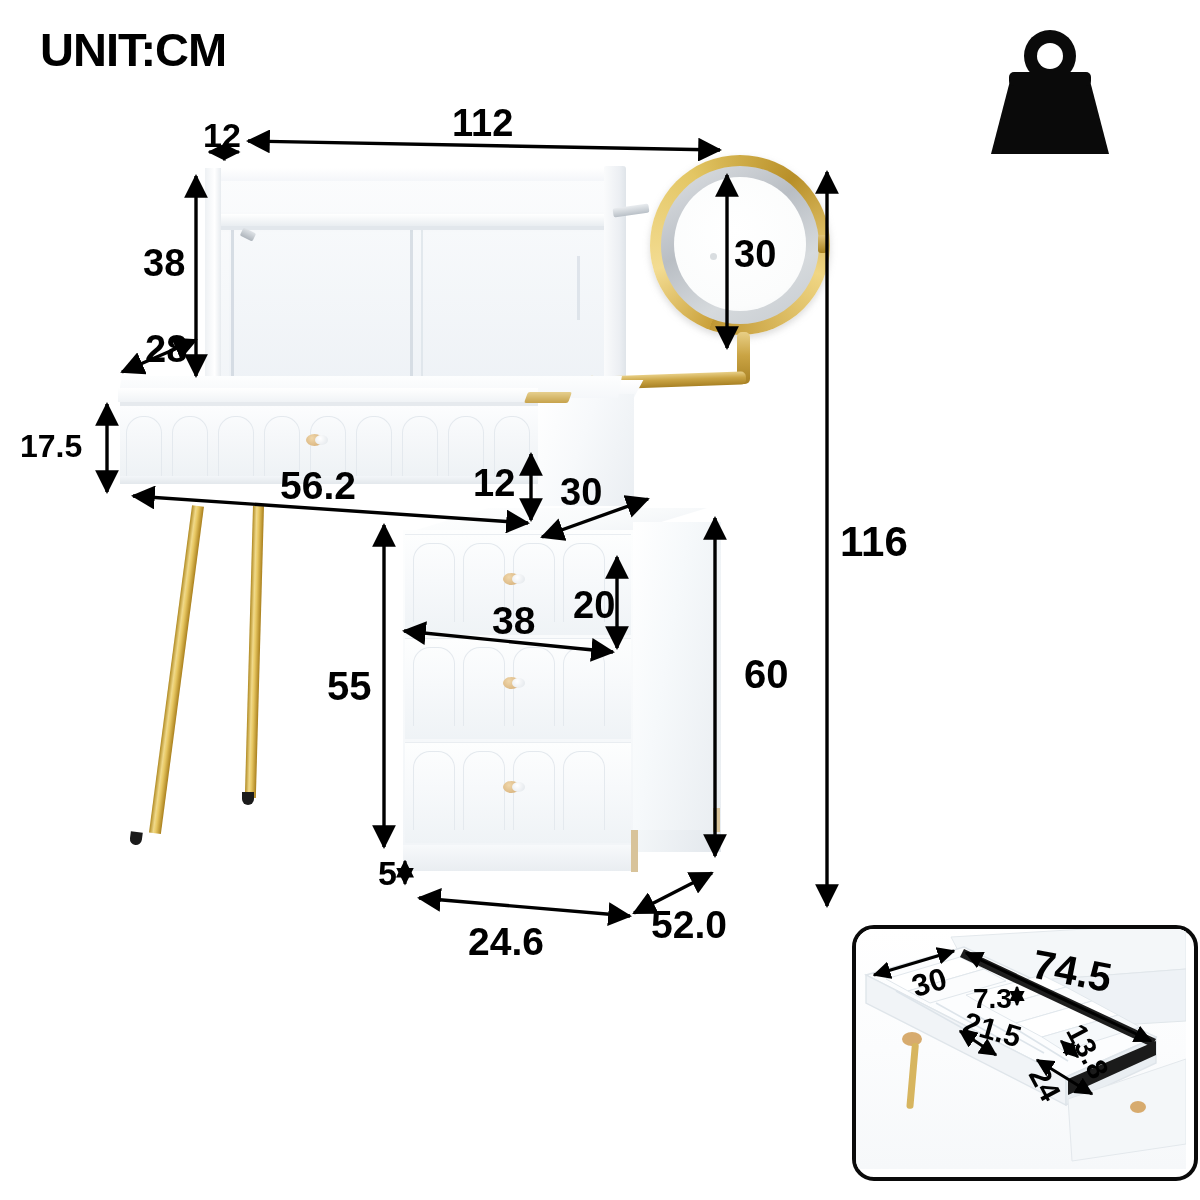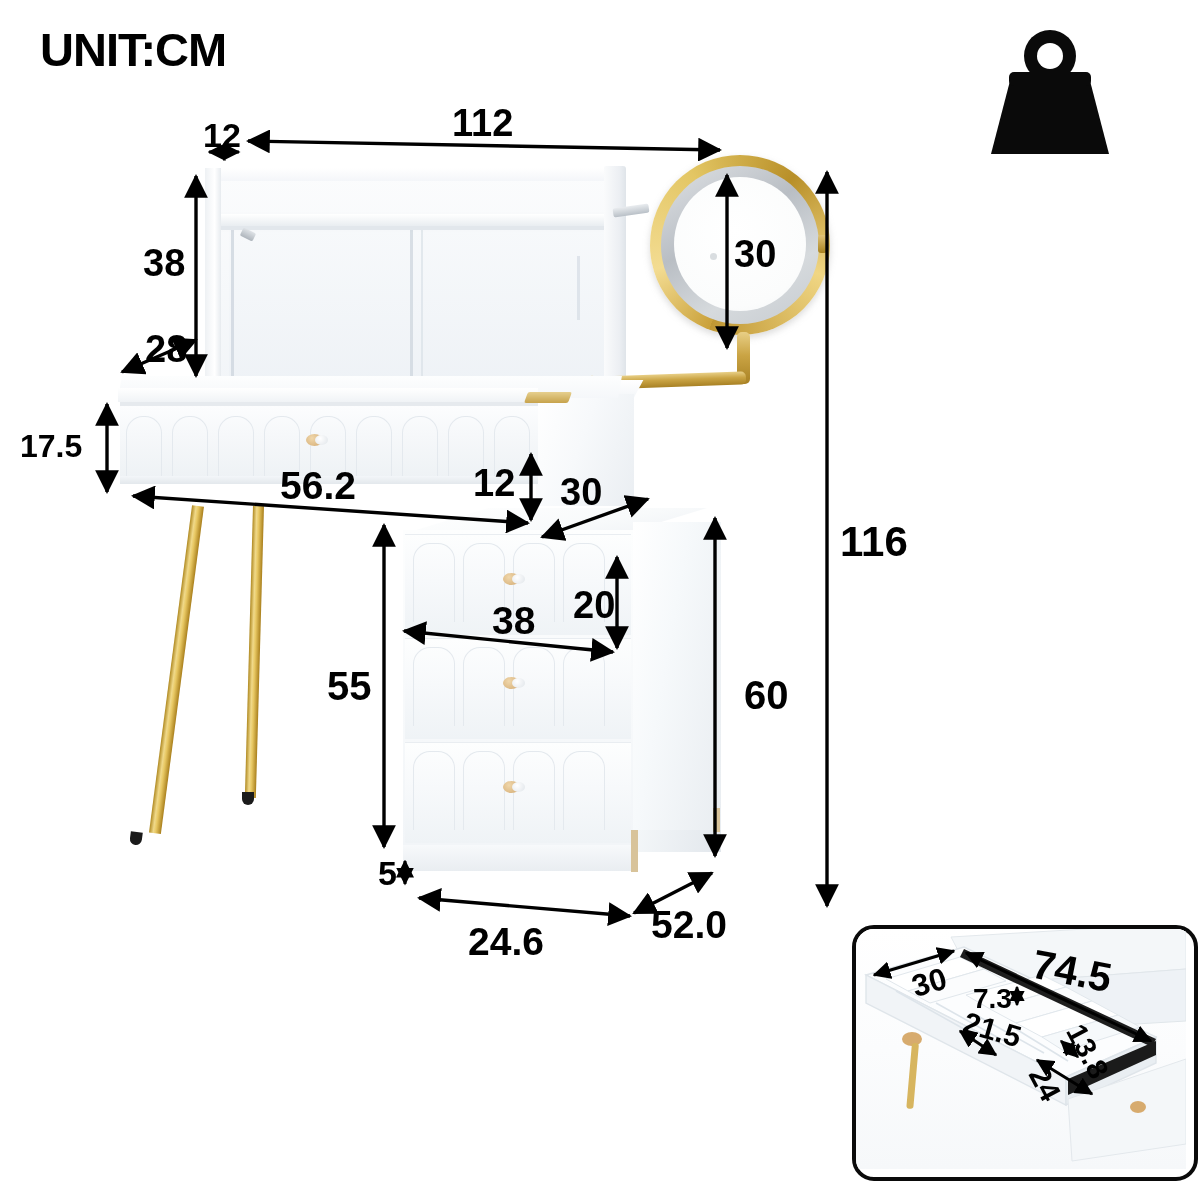--- a/index.html
+++ b/index.html
@@ -283,21 +283,21 @@
   <div class="dimtxt" style="left:133px;top:330px;font-size:38px;margin-left:12px;">28</div>
   <div class="dimtxt" style="left:734px;top:235px;font-size:38px;">30</div>
   <div class="dimtxt" style="left:840px;top:521px;font-size:42px;">116</div>
   <div class="dimtxt" style="left:20px;top:430px;font-size:32px;">17.5</div>
   <div class="dimtxt" style="left:280px;top:466px;font-size:39px;">56.2</div>
   <div class="dimtxt" style="left:473px;top:464px;font-size:38px;">12</div>
   <div class="dimtxt" style="left:560px;top:473px;font-size:38px;">30</div>
   <div class="dimtxt" style="left:327px;top:666px;font-size:40px;">55</div>
   <div class="dimtxt" style="left:492px;top:601px;font-size:39px;">38</div>
   <div class="dimtxt" style="left:573px;top:586px;font-size:38px;">20</div>
-  <div class="dimtxt" style="left:744px;top:675px;font-size:40px;">60</div>
+  <div class="dimtxt" style="left:744px;top:654px;font-size:40px;">60</div>
   <div class="dimtxt" style="left:378px;top:856px;font-size:34px;">5</div>
   <div class="dimtxt" style="left:468px;top:922px;font-size:39px;">24.6</div>
   <div class="dimtxt" style="left:651px;top:905px;font-size:39px;">52.0</div>
 
   <div id="inset" class="abs">
     <div id="inset-bg"></div>
 
     <svg class="abs" style="left:0;top:0;width:330px;height:240px;">
 
       <path d="M95 8 L330 -6 L330 40 L120 56 Z" fill="#f4f7f9" stroke="#e3e8ec"></path>

